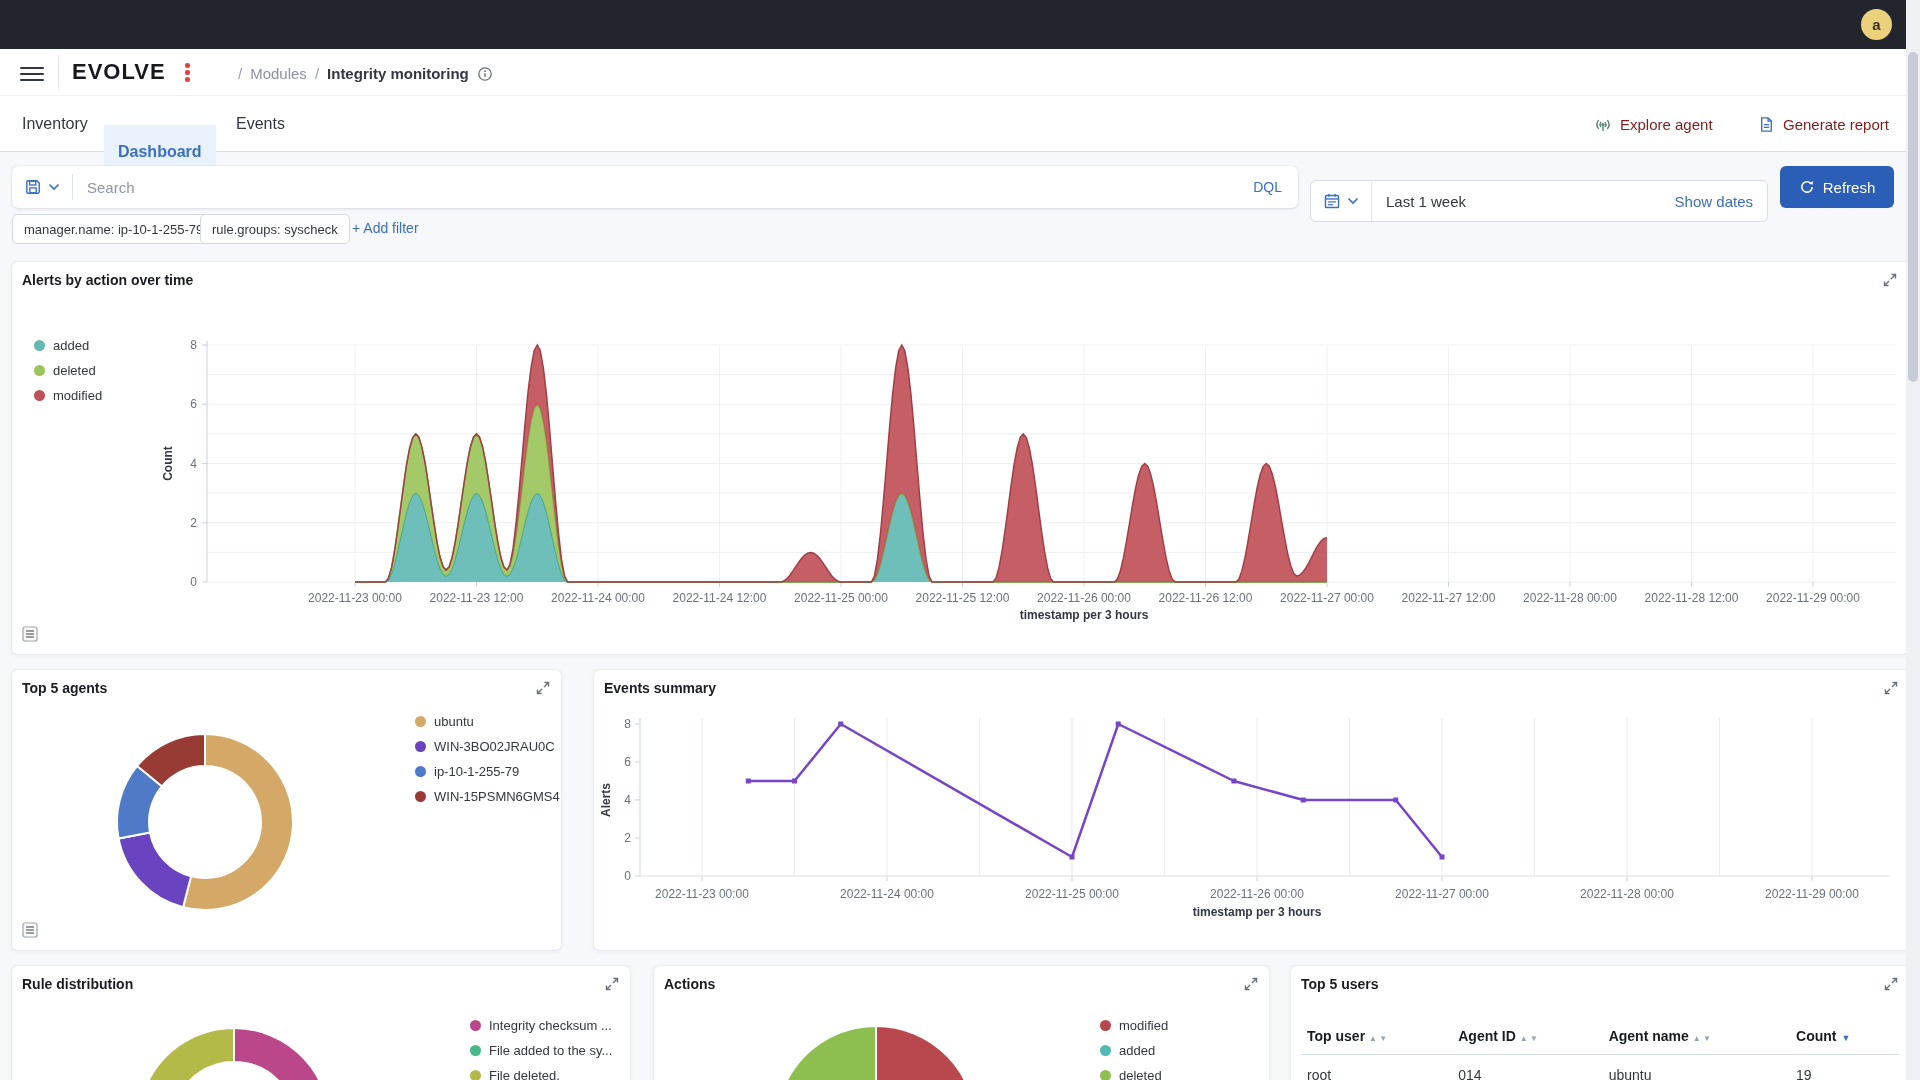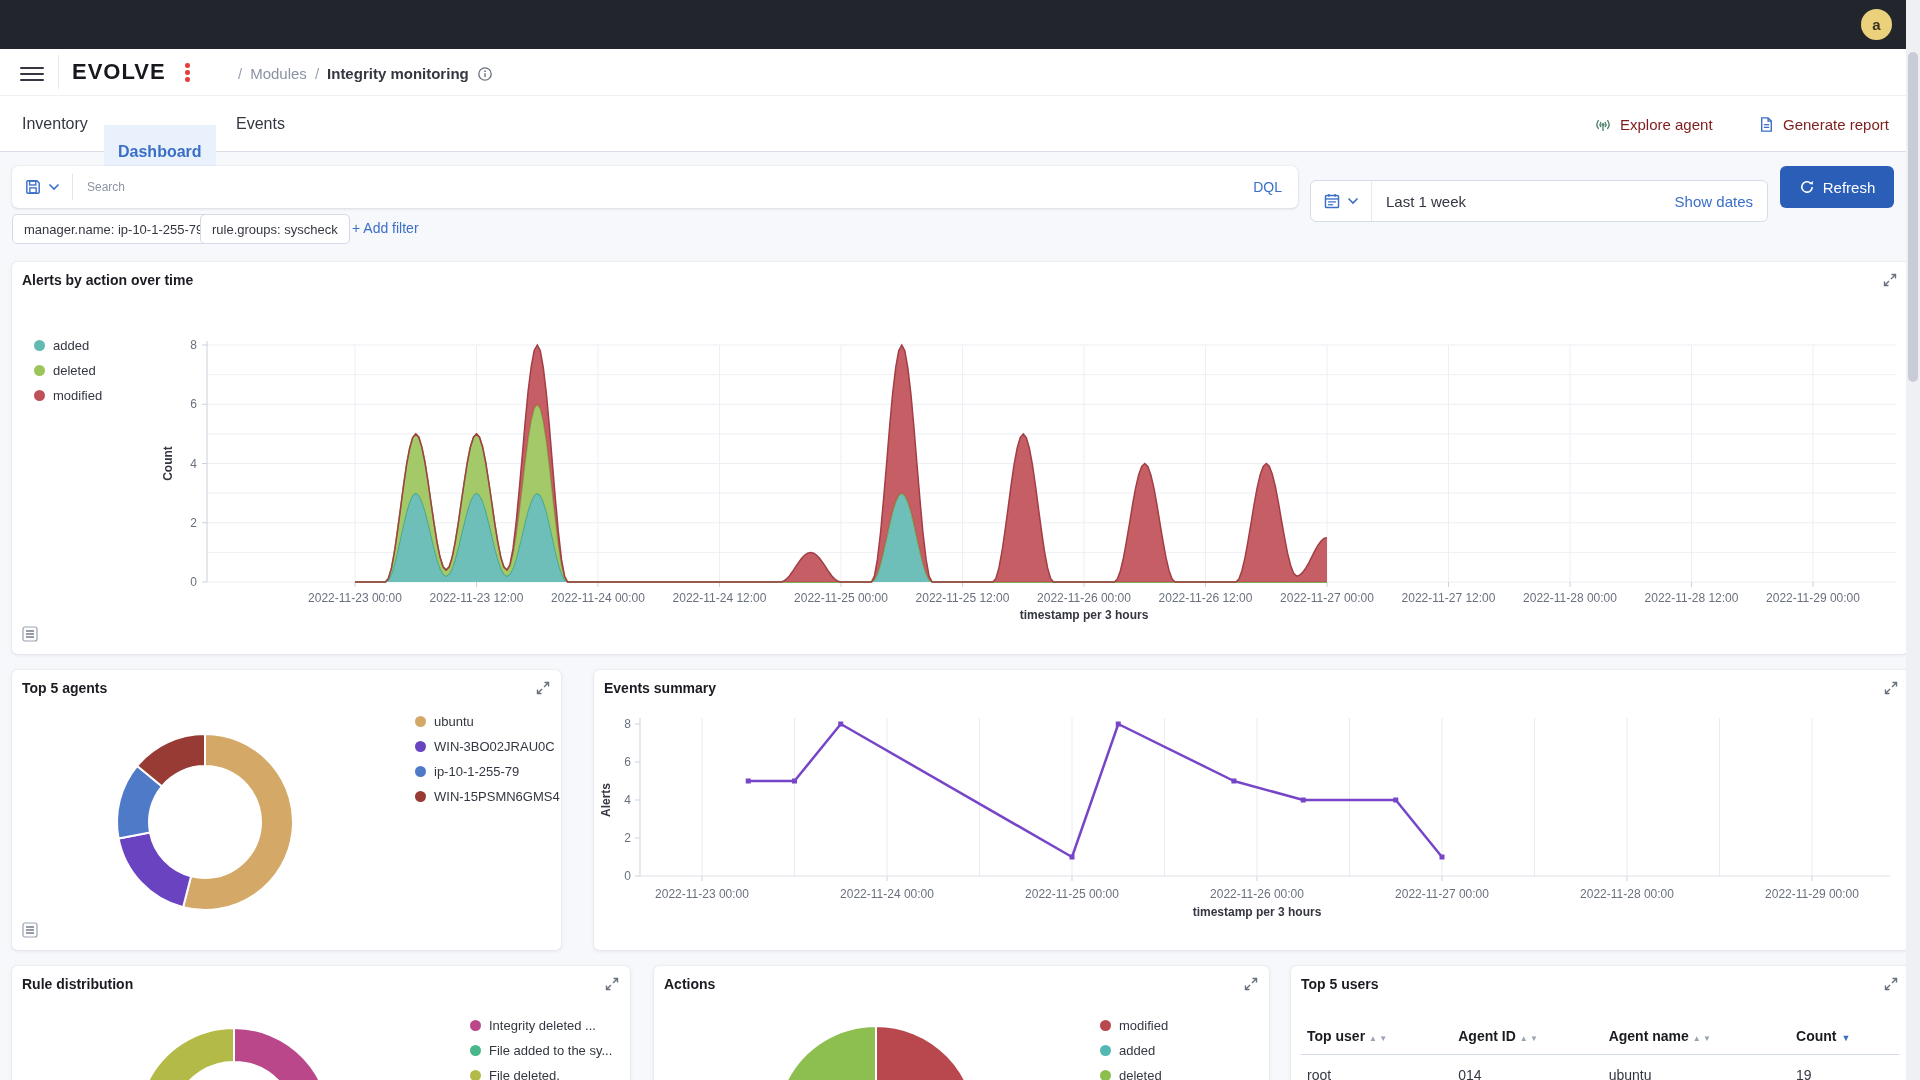--- a/index.html
+++ b/index.html
@@ -22,21 +22,21 @@
   .breadcrumb .crumb-current { color:#343741; font-weight:600; }
   
   .tabsrow { position:absolute; left:0; top:96px; width:1920px; height:56px; background:#fff; border-bottom:1px solid #d9dee8; }
   .tab { position:absolute; top:0; height:55px; display:flex; align-items:center; font-size:16px; color:#343741; cursor:pointer; padding:0 14px; }
   .tab.active { background:#e9f1fc; color:#3a6fc7; font-weight:600; border-bottom:2px solid #3a6fc7; }
   .hdr-action { position:absolute; top:14px; height:28px; display:flex; align-items:center; gap:8px; color:#7f1d1d; font-size:15px; cursor:pointer; }
   
   .searchbox { position:absolute; left:12px; top:166px; width:1286px; height:42px; background:#fff; border-radius:6px; box-shadow:0 1px 3px rgba(32,43,66,.12), 0 0 1px rgba(32,43,66,.2); display:flex; align-items:center; }
   .savegroup { display:flex; align-items:center; gap:6px; padding:0 12px; cursor:pointer; }
   .vdiv { width:1px; height:26px; background:#e0e4ec; }
-  .search-input { flex:1; border:none; outline:none; font-size:12px; color:#c2410c; padding:0 14px; background:transparent; }
+  .search-input { flex:1; border:none; outline:none; font-size:15px; color:#c2410c; padding:0 14px; background:transparent; }
   .search-input::placeholder { color:#8d94a3; }
   .dql { padding:0 16px; color:#3a6fc7; font-size:14px; cursor:pointer; }
   .datebox { position:absolute; left:1310px; top:180px; width:458px; height:42px; background:#fff; border:1px solid #d6dbe6; border-radius:6px; display:flex; align-items:center; }
   .dateleft { display:flex; align-items:center; gap:6px; padding:0 12px; border-right:1px solid #e6e9f0; height:100%; cursor:pointer; }
   .datetext { padding:0 14px; font-size:15px; color:#343741; flex:1; }
   .showdates { padding:0 14px; font-size:15px; color:#3a6fc7; cursor:pointer; }
   .refreshbtn { position:absolute; left:1780px; top:166px; width:114px; height:42px; background:#2b5eb7; border:none; border-radius:6px; color:#fff; font-size:15px; display:flex; align-items:center; justify-content:center; gap:8px; cursor:pointer; font-family:inherit; }
   
   .pill { position:absolute; top:214px; height:30px; background:#fff; border:1px solid #d3dae6; border-radius:5px; font-size:13px; color:#343741; display:flex; align-items:center; padding:0 11px; cursor:pointer; }
   .addfilter { position:absolute; top:220px; font-size:14px; color:#3a6fc7; cursor:pointer; }
@@ -367,21 +367,21 @@
       <path d="M9.5 2.5h4v4 M13.5 2.5L9 7 M6.5 13.5h-4v-4 M2.5 13.5L7 9" fill="none" stroke="#69707d" stroke-width="1.4"></path>
     </svg>
   <svg id="chart-rules" width="618" height="280" style="position:absolute; left:0; top:0; pointer-events:none;">
       <path d="M222 62 A96 96 0 1 1 209.9680095778268 253.24301132618987 L214.22933951901314 219.51111148149764 A62 62 0 1 0 222 96 Z" fill="#b9478a" stroke="#fff" stroke-width="2"></path>
       <path d="M209.9680095778268 253.24301132618987 A96 96 0 0 1 135.13660296326213 117.12518800975303 L165.90072274710678 131.6016839229655 A62 62 0 0 0 214.22933951901314 219.51111148149764 Z" fill="#49b78a" stroke="#fff" stroke-width="2"></path>
       <path d="M135.13660296326213 117.12518800975303 A96 96 0 0 1 221.99999999999997 62 L221.99999999999997 96 A62 62 0 0 0 165.90072274710678 131.6016839229655 Z" fill="#b3ba47" stroke="#fff" stroke-width="2"></path>
     </svg>
   <div class="legend" style="left:458px; top:52px;" id="legend-rules">
       <div class="legend-item">
         <span class="legend-dot" style="background: rgb(185, 71, 138);"></span>
-        <span>Integrity deleted ...</span>
+        <span>Integrity checksum ...</span>
       </div>
       <div class="legend-item">
         <span class="legend-dot" style="background: rgb(73, 183, 138);"></span>
         <span>File added to the sy...</span>
       </div>
       <div class="legend-item">
         <span class="legend-dot" style="background: rgb(179, 186, 71);"></span>
         <span>File deleted.</span>
       </div>
     </div>

